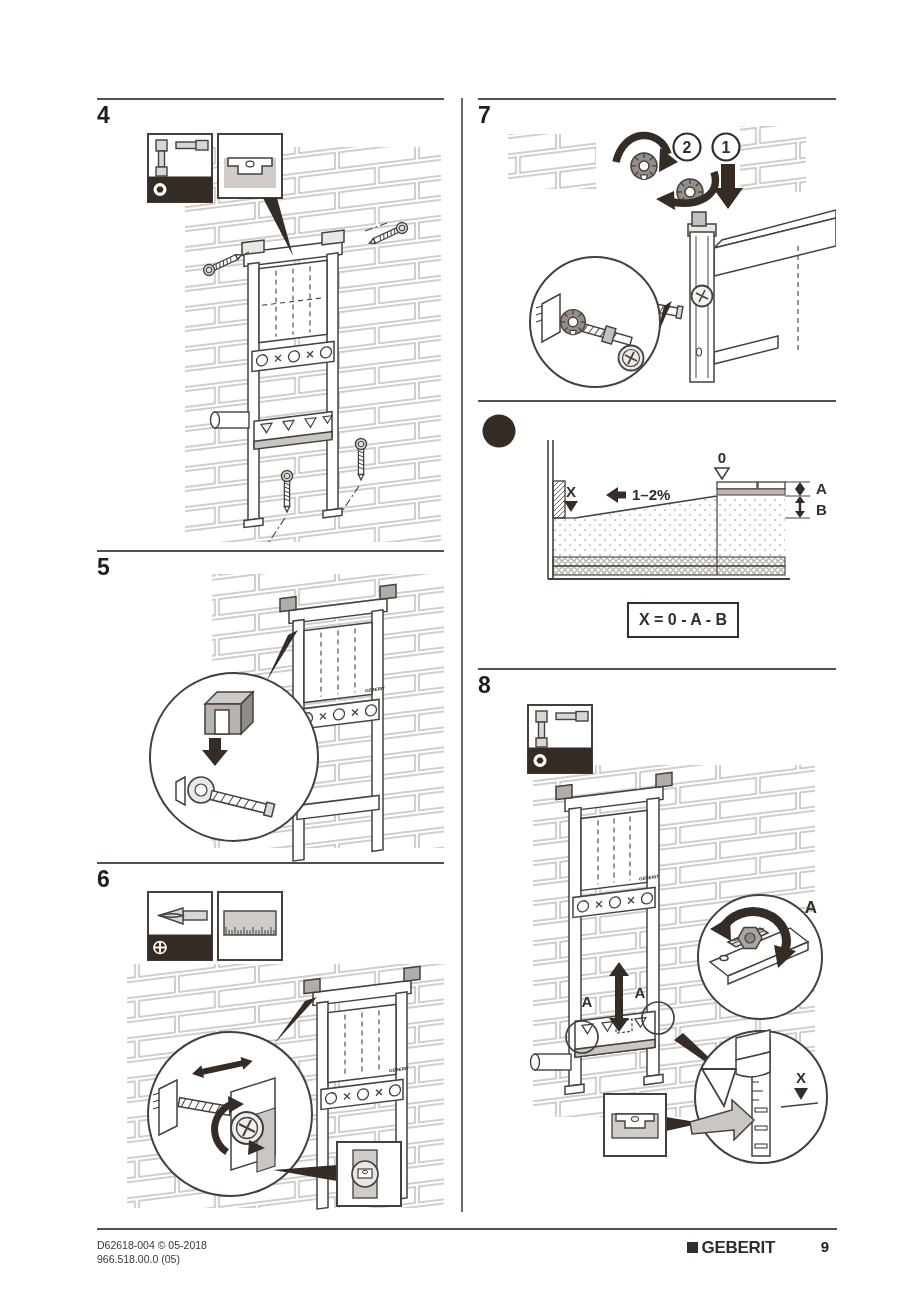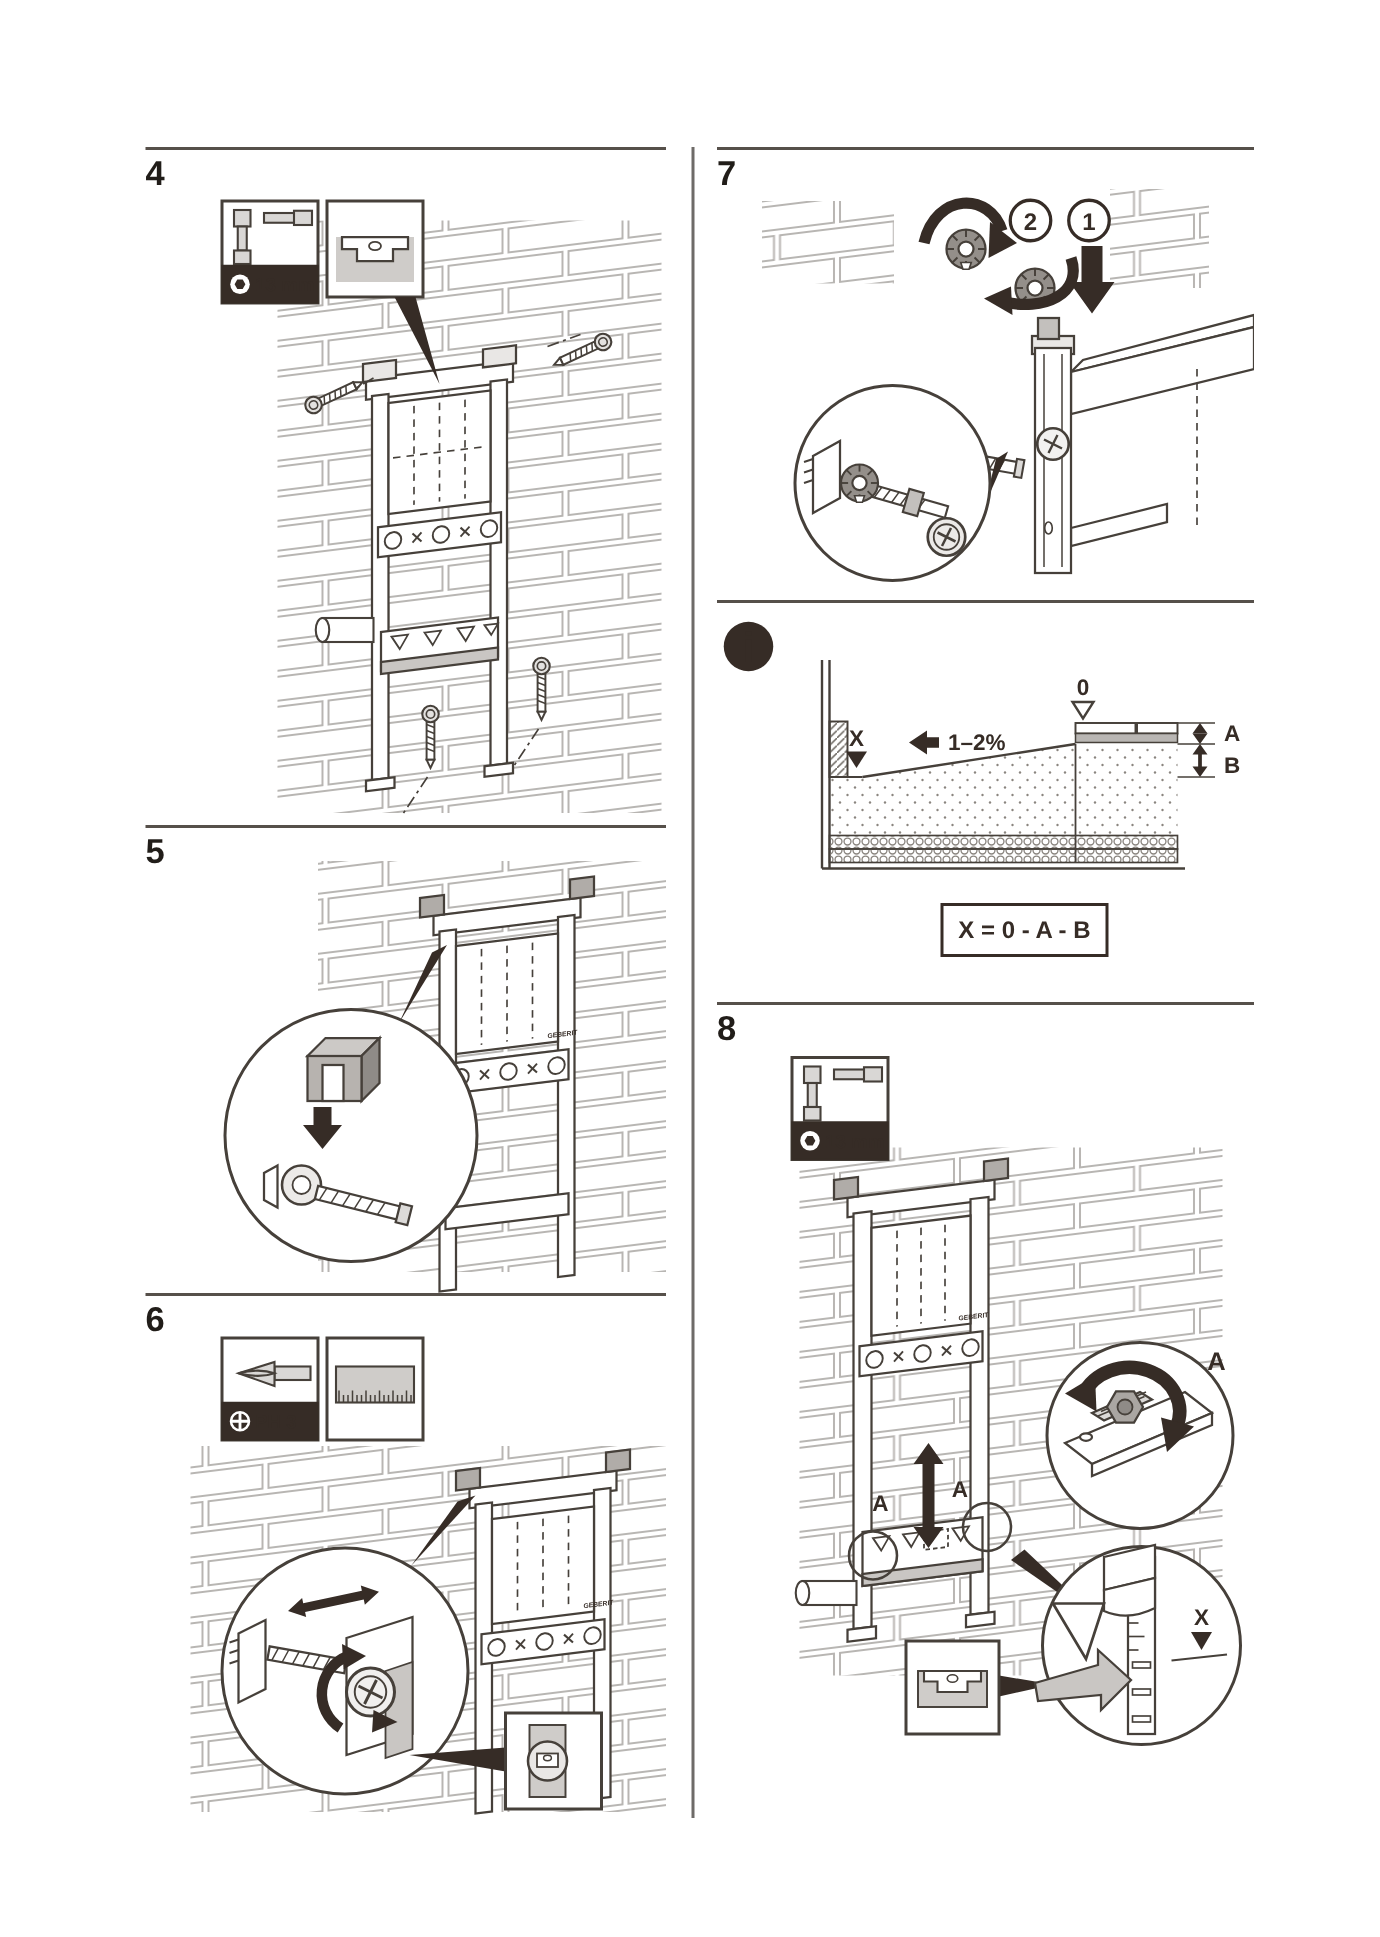--- a/index.html
+++ b/index.html
@@ -553,14 +553,22 @@
     <g>
       <rect x="50" y="35" width="64" height="68" fill="#ffffff" stroke="#46403a" stroke-width="2"></rect>
       <use href="#wrench" transform="translate(58,57)"></use>
       <rect x="50" y="78" width="64" height="25" fill="#362c26" stroke="#362c26"></rect>
       <use href="#sock-icon" transform="translate(62,90.5)"></use>
       <text x="72" y="95" font-size="12.5" fill="#ffffff">13 mm</text>
     </g>
   </svg>
 </div>
 
+<div id="footer">
+  <div class="docid">
+    <div>D62618-004 © 05-2018</div>
+    <div>966.518.00.0 (05)</div>
+  </div>
+  <div class="brand"><span class="sq"></span><span>GEBERIT</span></div>
+  <div class="pagenum">9</div>
+</div>
 
 </div>
 
 </body></html>

